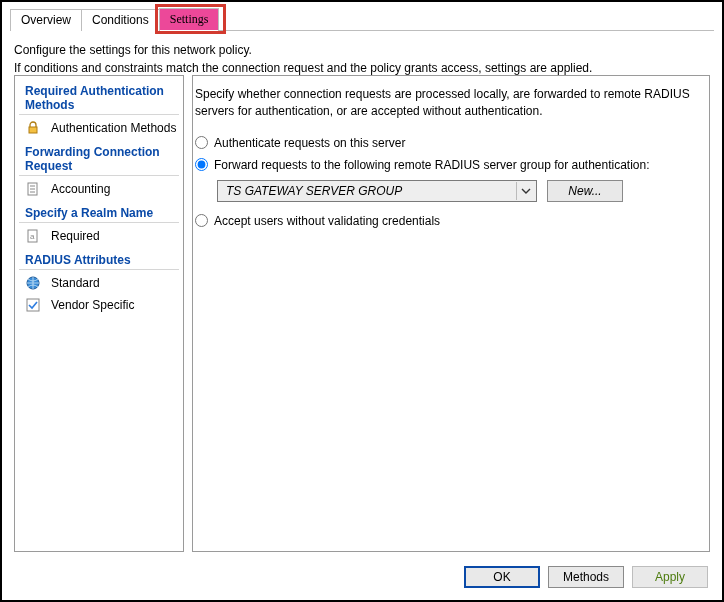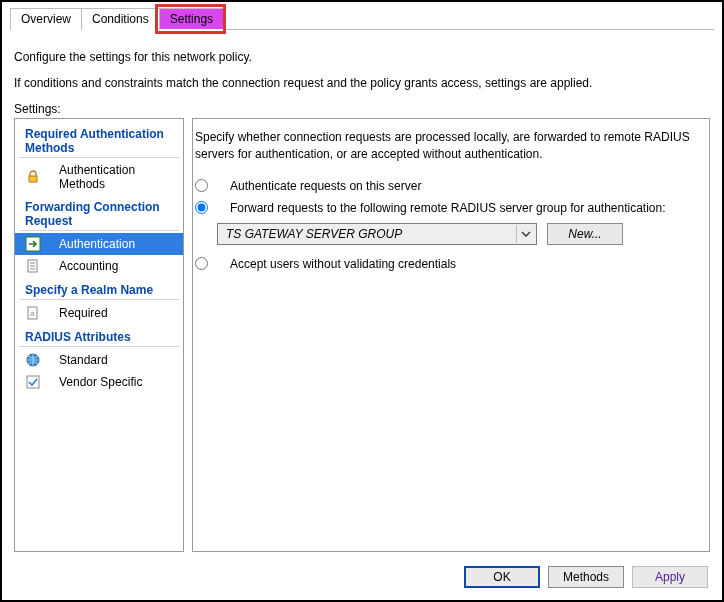--- a/index.html
+++ b/index.html
@@ -54,41 +54,42 @@
     padding: 3px 10px 4px 10px;
     border: 1px solid #bdbdbd;
     border-bottom: none;
     margin-right: -1px;
     background: #fff;
     position: relative;
     z-index: 1;
     cursor: pointer;
   }
   .tab.active {
-    background: #d946ef;
+    background: #ec4899;
     z-index: 3;
+    font-family: Liberation Serif, serif;
   }
   .tab.active::after {
     content:"";
     position:absolute; left:0; right:0; bottom:-1px; height:2px; background:#fff;
   }
   .tab-highlight {
     position: absolute;
     border: 3px solid #d23a2f;
     pointer-events: none;
     z-index: 5;
   }
   .content-area {
     flex: 1;
     padding: 8px 12px 4px 12px;
     display: flex;
     flex-direction: column;
     overflow: hidden;
   }
-  .desc-line { margin-top: 12px; }
+  .desc-line { margin-top: 4px; }
   .settings-label { margin-top: 12px; margin-bottom: 2px; }
   .split {
     flex: 1;
     display: flex;
     gap: 8px;
     min-height: 0;
   }
   .left-pane {
     width: 170px;
     border: 1px solid #9a9a9a;
@@ -106,39 +107,39 @@
   .group-header {
     color: #0a4aa8;
     font-weight: bold;
     padding: 4px 6px 2px 6px;
     border-bottom: 1px solid #d6d6d6;
     margin: 2px 4px 2px 4px;
   }
   .tree-item {
     display: flex;
     align-items: center;
-    gap: 18px;
+    gap: 10px;
     padding: 3px 6px 3px 10px;
     cursor: pointer;
   }
   .tree-item.selected {
     background: #2e7de0;
     color: #fff;
   }
   .icon {
     width: 16px; height: 16px;
     display: inline-flex;
     align-items: center; justify-content: center;
     flex-shrink: 0;
   }
   .right-desc { margin-bottom: 16px; line-height: 1.4; }
   .radio-row {
     display: flex;
     align-items: center;
-    gap: 22px;
+    gap: 6px;
     margin: 8px 0;
   }
   input[type=radio] { margin: 0; }
   .indent-block {
     margin: 6px 0 12px 22px;
     display: flex;
     align-items: center;
     gap: 10px;
     font-style: italic;
   }
@@ -174,21 +175,21 @@
     gap: 8px;
     padding: 10px 14px 12px 14px;
   }
   .btn.primary {
     border: 1px solid #0a4aa8;
     outline: 1px solid #0a4aa8;
     outline-offset: -2px;
     background: #e9e9e9;
   }
   .btn.disabled {
-    color: #4c1d95;
+    color: #4d7c0f;
     border-color: #bdbdbd;
     cursor: default;
   }
 </style>
 </head>
 <body>
 
 <div class="window">
 
 
@@ -196,46 +197,36 @@
     <div class="tab">Overview</div>
     <div class="tab">Conditions</div>
     <div class="tab active" id="tab-settings">Settings</div>
     <div class="tab-highlight" id="hl" style="left: 152.719px; top: 2px; width: 71.3594px; height: 30px;"></div>
   </div>
 
   <div class="content-area">
     <div class="desc-line">Configure the settings for this network policy.</div>
     <div class="desc-line">If conditions and constraints match the connection request and the policy grants access, settings are applied.</div>
 
-    <div class="settings-label">Settings:</div>
 
     <div class="split">
 
       <div class="left-pane">
         <div class="group-header">Required Authentication Methods</div>
         <div class="tree-item">
           <span class="icon">
             <svg viewBox="0 0 16 16">
                 <rect x="4" y="7" width="8" height="6" fill="#f4c042" stroke="#b07d12"></rect>
                 <path d="M5 7 V5 a3 3 0 0 1 6 0 V7" fill="none" stroke="#b07d12" stroke-width="1.3"></path>
               </svg>
           </span>
           <span>Authentication Methods</span>
         </div>
 
         <div class="group-header">Forwarding Connection Request</div>
-        <div class="tree-item selected">
-          <span class="icon">
-            <svg viewBox="0 0 16 16">
-                <rect x="1" y="1" width="14" height="14" fill="#fff" stroke="#2a7a2a"></rect>
-                <path d="M4 8 H10 M8 5 L11 8 L8 11" fill="none" stroke="#2a7a2a" stroke-width="1.6"></path>
-              </svg>
-          </span>
-          <span>Authentication</span>
-        </div>
         <div class="tree-item">
           <span class="icon">
             <svg viewBox="0 0 16 16">
                 <rect x="3" y="2" width="9" height="12" fill="#fff" stroke="#888"></rect>
                 <line x1="5" y1="5" x2="10" y2="5" stroke="#888"></line>
                 <line x1="5" y1="8" x2="10" y2="8" stroke="#888"></line>
                 <line x1="5" y1="11" x2="10" y2="11" stroke="#888"></line>
               </svg>
           </span>
           <span>Accounting</span>

